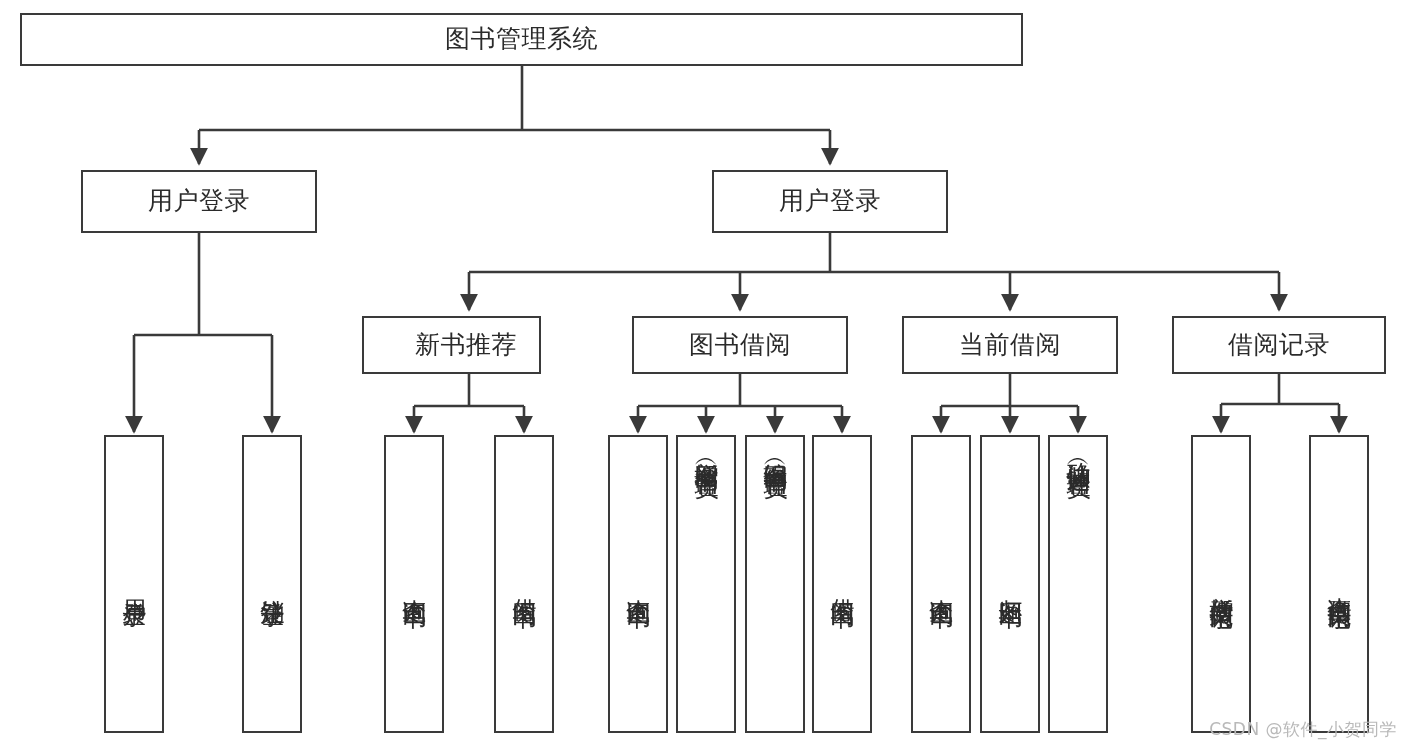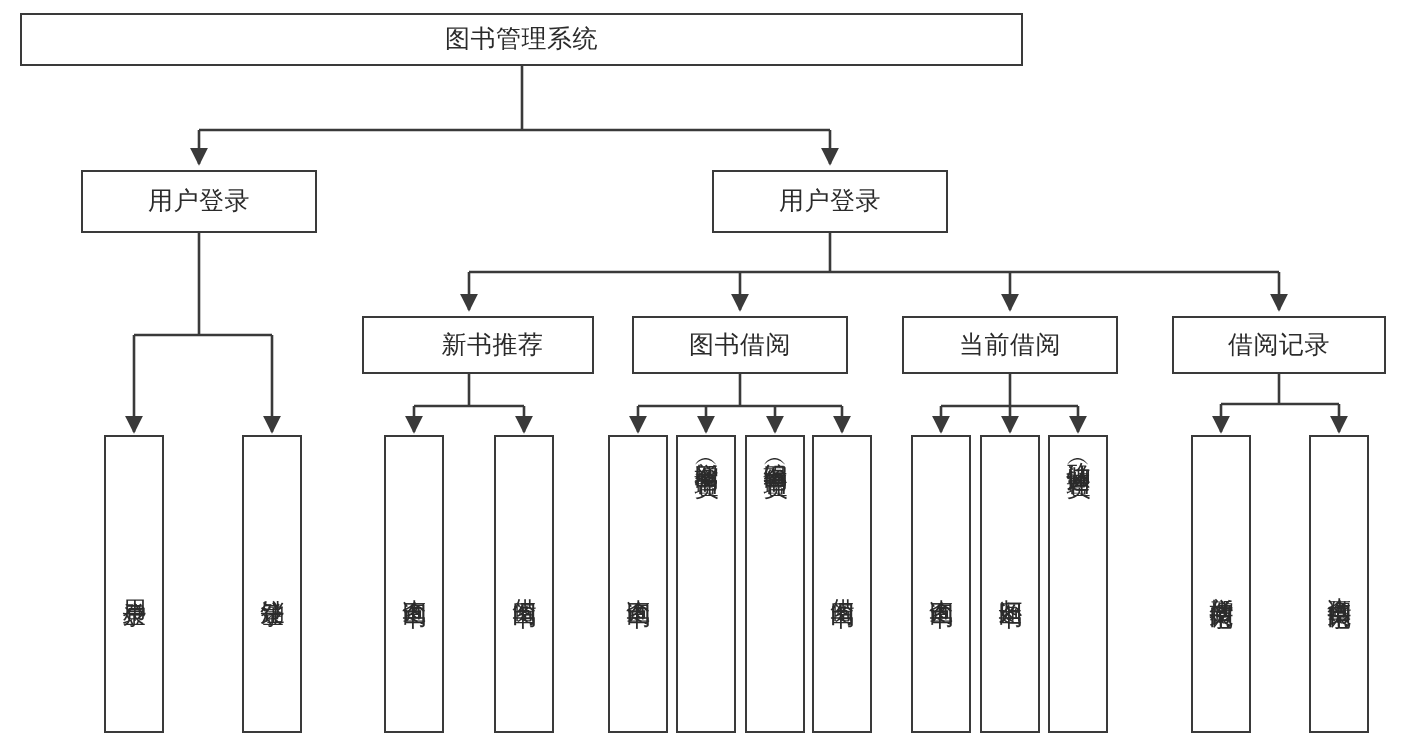--- a/index.html
+++ b/index.html
@@ -138,21 +138,21 @@
   </div>
 
   <div class="node horiz" style="left:81px; top:170px; width:236px; height:63px;">
     <span class="node-label">用户登录</span>
   </div>
 
   <div class="node horiz" style="left:712px; top:170px; width:236px; height:63px;">
     <span class="node-label">用户登录</span>
   </div>
 
-  <div class="node horiz" style="left:362px; top:316px; width:232px; height:58px;padding-left:29px;">
+  <div class="node horiz" style="left:362px; top:316px; width:179px; height:58px;padding-left:29px;">
     <span class="node-label">新书推荐</span>
   </div>
 
   <div class="node horiz" style="left:902px; top:316px; width:216px; height:58px;">
     <span class="node-label">当前借阅</span>
   </div>
 
   <div class="node horiz" style="left:632px; top:316px; width:216px; height:58px;">
     <span class="node-label">图书借阅</span>
   </div>
@@ -206,14 +206,15 @@
   </div>
 
   <div class="node vert center-text" style="left:1191px; top:435px; width:60px; height:298px;">
     <span class="node-label">新增借阅记录</span>
   </div>
 
   <div class="node vert center-text" style="left:1309px; top:435px; width:60px; height:298px;">
     <span class="node-label">查询借阅记录</span>
   </div>
 
+  <div id="watermark">CSDN @软件_小贺同学</div>
 
 </div>
 
 </body></html>

